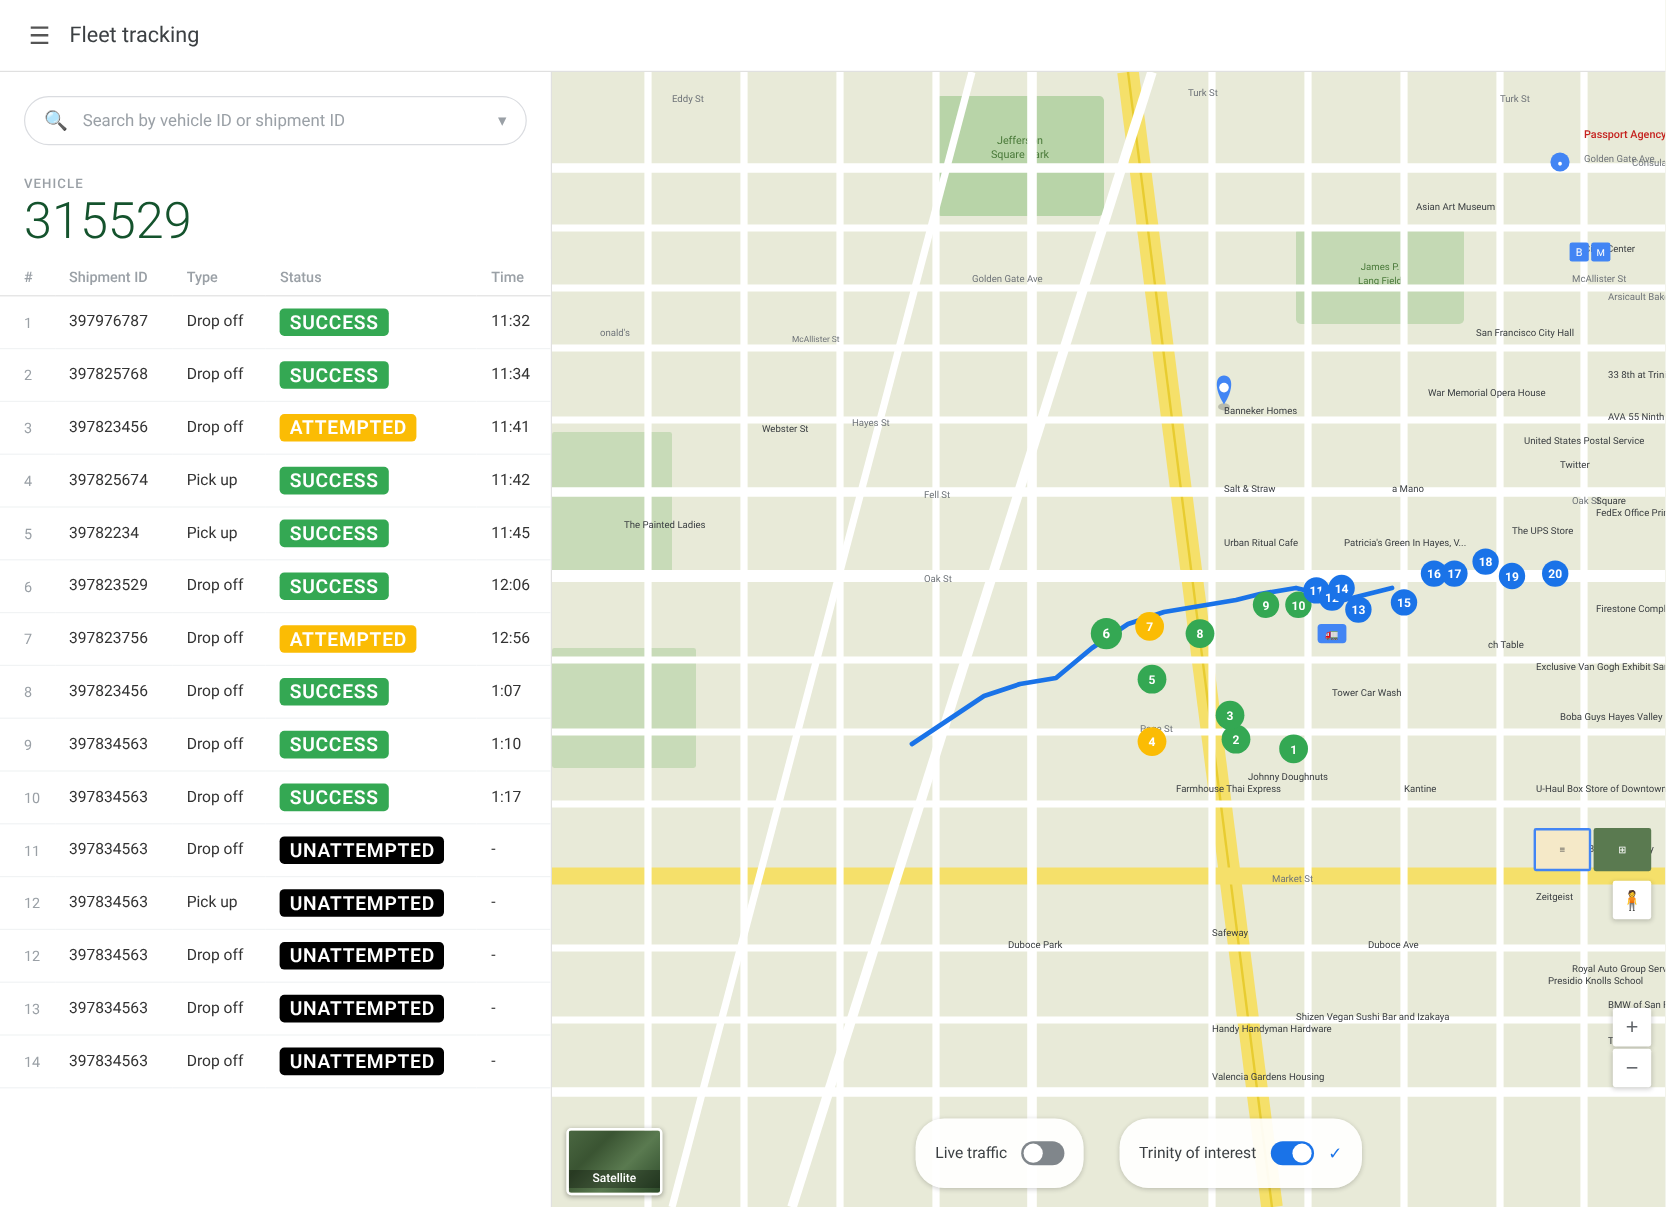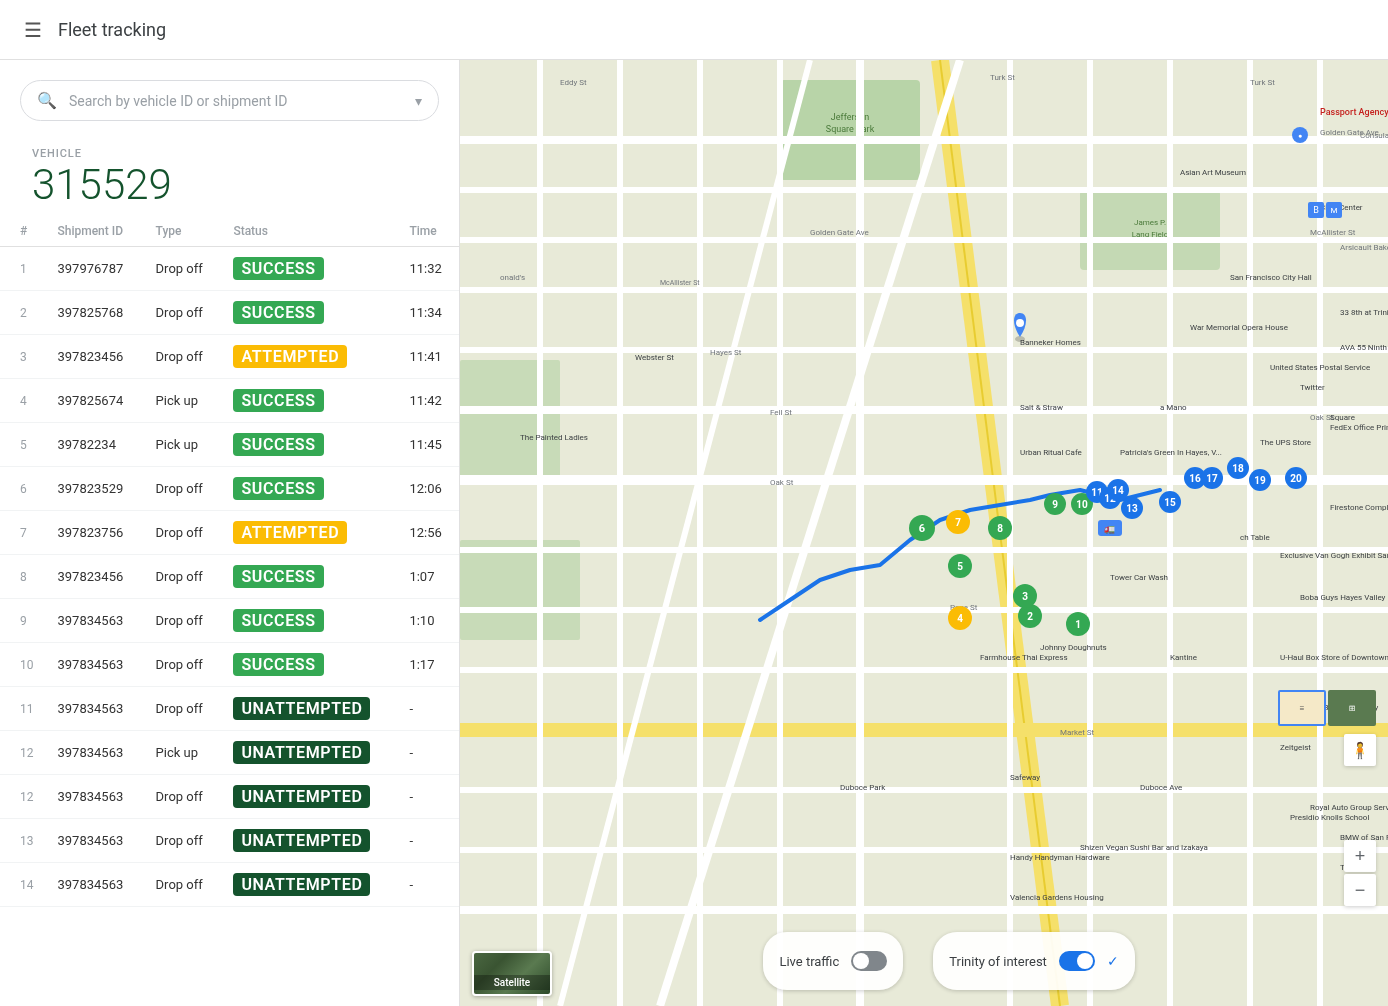--- a/index.html
+++ b/index.html
@@ -60,21 +60,21 @@
       color: #9aa0a6;
       font-size: 14px;
       flex: 1;
     }
     .search-dropdown-icon {
       color: #9aa0a6;
       font-size: 14px;
     }
 
     .vehicle-info {
-      padding: 16px 20px 8px 32px;
+      padding: 16px 20px 8px 20px;
     }
     .vehicle-label {
       font-size: 11px;
       font-weight: 500;
       color: #9aa0a6;
       letter-spacing: 0.08em;
       text-transform: uppercase;
     }
     .vehicle-id {
       font-size: 42px;
@@ -121,21 +121,21 @@
       display: inline-block;
       padding: 2px 8px;
       border-radius: 4px;
       font-size: 16px;
       font-weight: 600;
       text-transform: uppercase;
       letter-spacing: 0.04em;
     }
     .badge-success { background: #34a853; color: #fff; }
     .badge-attempted { background: #fbbc04; color: #fff; }
-    .badge-unattempted { background: #14532d; color: #fff; text-align: right; }
+    .badge-unattempted { background: #000000; color: #fff; text-align: right; }
 
     .map-area {
       flex: 1;
       position: relative;
       overflow: hidden;
     }
 
     .map-bg {
       width: 100%;
       height: 100%;
@@ -179,21 +179,21 @@
       height: 16px;
       border-radius: 50%;
       background: #fff;
     }
 
     .map-satellite-thumb {
       position: absolute;
       bottom: 10px;
       left: 12px;
       width: 80px;
-      height: 45px;
+      height: 56px;
       border-radius: 4px;
       overflow: hidden;
       border: 2px solid #fff;
       box-shadow: 0 1px 4px rgba(0,0,0,0.3);
       cursor: pointer;
     }
     .satellite-thumb-bg {
       width: 100%;
       height: 100%;
       background: linear-gradient(135deg, #4a6741 0%, #3a5432 30%, #5a7a50 60%, #2d4a2a 100%);

